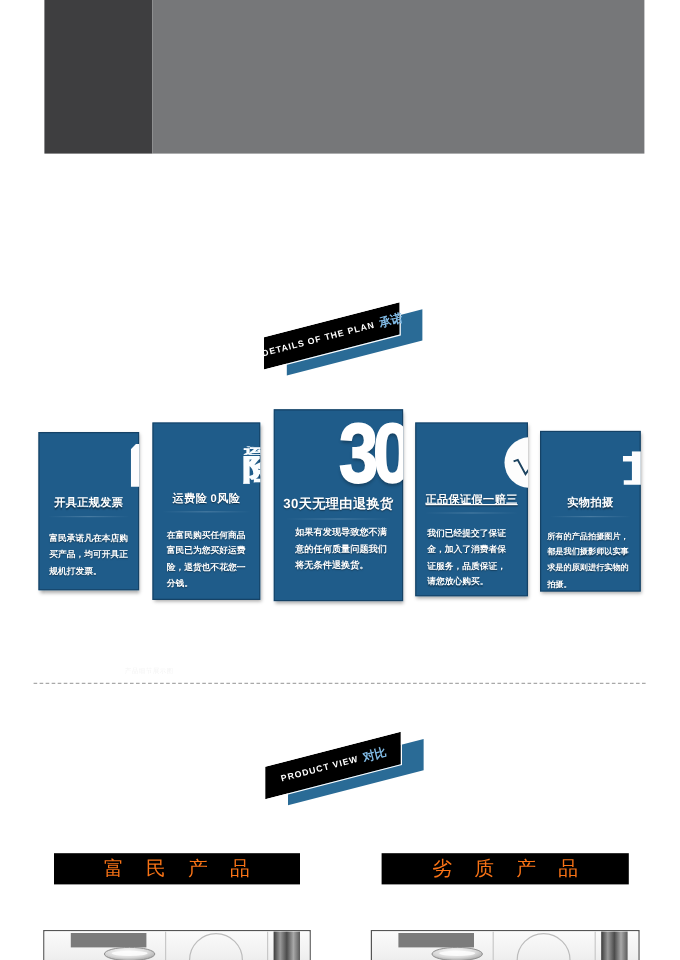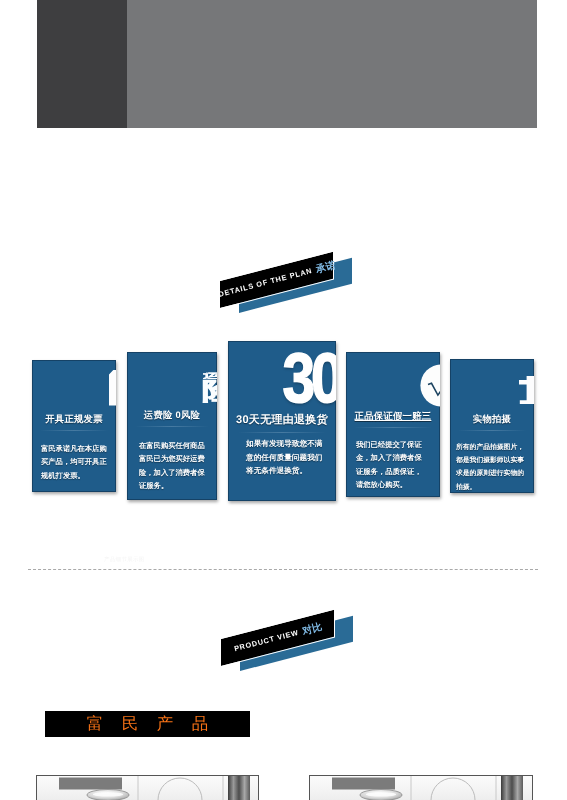--- a/index.html
+++ b/index.html
@@ -101,21 +101,21 @@
 
     <div class="card" style="left:127px;top:352px;width:90px;height:148px;">
       <div class="icon-wrap" style="top:12px;height:44px;">
         <div class="yfx">
           <span class="yfx-top">运费</span>
           <span class="yfx-big">险</span>
         </div>
       </div>
       <div class="c-title" style="top:57px;">运费险 0风险</div>
       <div class="sep" style="left:8px;top:74px;width:74px;"></div>
-      <div class="c-body" style="left:12px;top:87px;width:69px;">在富民购买任何商品富民已为您买好运费险，加入了消费者保证服务。</div>
+      <div class="c-body" style="left:12px;top:87px;width:69px;">在富民购买任何商品富民已为您买好运费险，退货也不花您一分钱。</div>
     </div>
 
     <div class="card" style="left:228px;top:341px;width:108px;height:160px;">
       <div class="icon-wrap" style="top:6px;height:62px;">
         <span class="d30">30</span>
         <span class="d30u">天</span>
       </div>
       <div class="c-title" style="top:72px;font-size:11px;">30天无理由退换货</div>
       <div class="sep" style="left:10px;top:91px;width:88px;"></div>
       <div class="c-body" style="left:18px;top:96px;width:78px;font-size:7.65px;line-height:13.6px;">如果有发现导致您不满意的任何质量问题我们将无条件退换货。</div>
@@ -153,20 +153,23 @@
     <div class="blue"></div>
     <div class="black"></div>
     <div class="txt">
       <span class="en">PRODUCT VIEW</span>
       <span class="cn">对比</span>
     </div>
   </div>
 
   <div class="cmp-bar" style="left:45px;top:711px;width:205px;height:26px;">
     <span>富民产品</span>
+  </div>
+  <div class="cmp-bar" style="left:318px;top:711px;width:206px;height:26px;">
+    <span>劣质产品</span>
   </div>
 
   <div class="photo" style="left:36px;top:775px;width:221px;height:40px;">
     <svg width="221" height="40" viewBox="0 0 221 40" preserveAspectRatio="none" aria-hidden="true">
       <defs>
         <linearGradient id="g1" x1="0" y1="0" x2="0" y2="1">
           <stop offset="0" stop-color="#fbfbfb"></stop>
             <stop offset="0.55" stop-color="#efefef"></stop>
             <stop offset="1" stop-color="#dcdcdc"></stop>
         </linearGradient>

